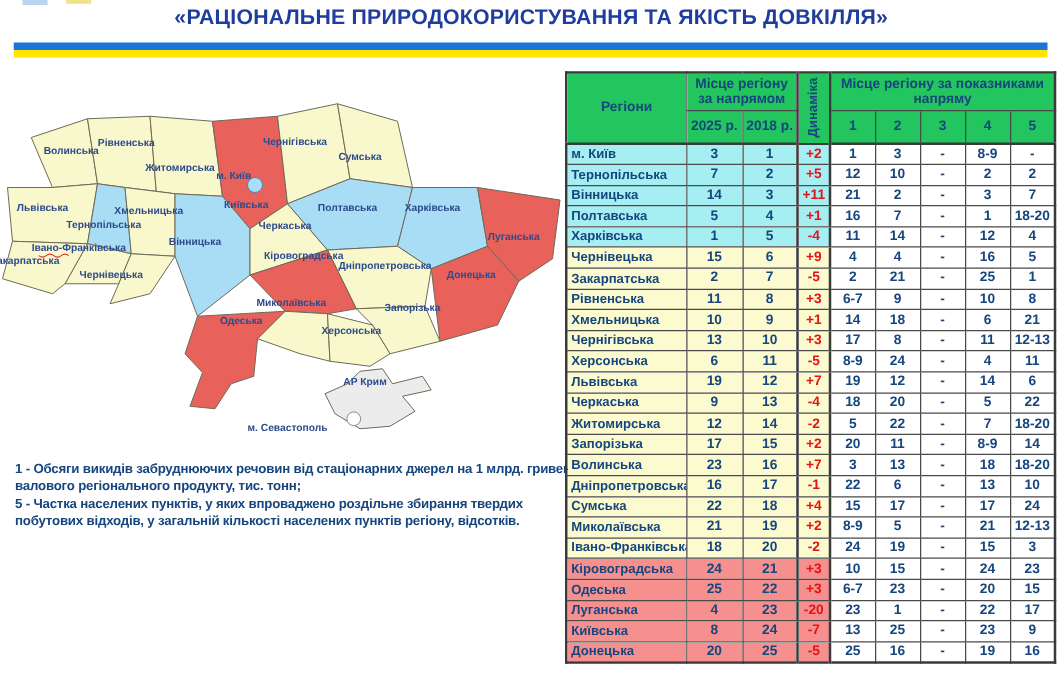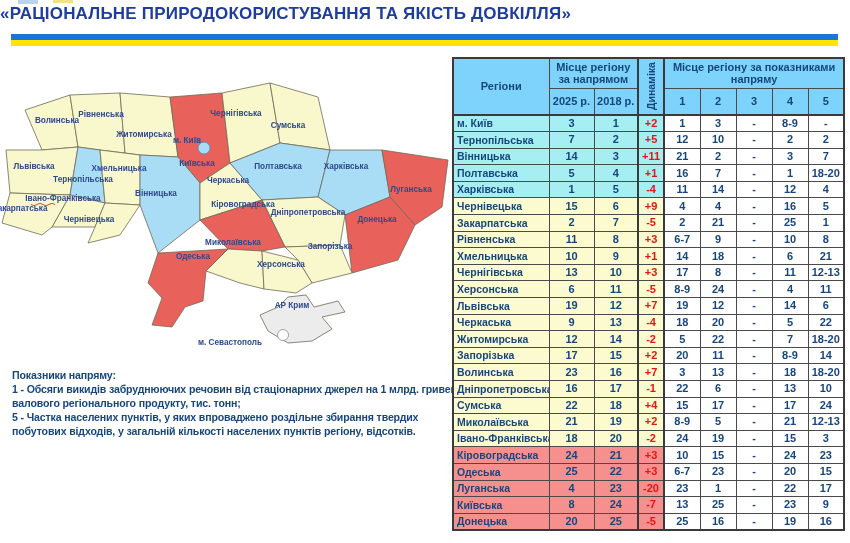--- a/index.html
+++ b/index.html
@@ -7,21 +7,21 @@
     --row-cyan:#a5eef2; --row-yellow:#fbfbcf; --row-pink:#f5908f;
     --map-blue:#a9dcf5; --map-yellow:#f8f8cc; --map-red:#e8625b; --map-gray:#ececec;
     --flag-blue:#1b75d8; --flag-yellow:#ffe500;
   }
   html,body{margin:0;padding:0;}
   body{width:850px;height:543px;background:#fff;position:relative;overflow:hidden;
        font-family:"Liberation Sans","DejaVu Sans",sans-serif;}
   .sliver{position:absolute;top:0;height:4px;width:20px;}
   .sliver.blue{left:18px;background:#b8d4ee;}
   .sliver.yellow{left:53px;background:#f0e187;height:3px;}
-  .page-title{position:absolute;top:4px;left:0;width:850px;
+  .page-title{position:absolute;top:4px;left:0;width:850px;text-align:center;
     font-size:17px;font-weight:bold;color:var(--title-blue);letter-spacing:.2px;}
   .flag{position:absolute;left:11px;width:827px;height:6px;}
   .flag.blue{top:34px;background:var(--flag-blue);}
   .flag.yellow{top:40px;background:var(--flag-yellow);}
 
   
   .map-wrap{position:absolute;left:0;top:55px;width:460px;height:312px;overflow:hidden;}
   .map-wrap svg{display:block;}
   .map-wrap polygon{stroke:#6e6a58;stroke-width:.8;stroke-linejoin:round;}
   .m-blue{fill:var(--map-blue);}
@@ -37,21 +37,21 @@
     font-size:10.6px;font-weight:bold;line-height:14px;letter-spacing:-0.15px;}
   .notes p{margin:0;}
 
   
   .rank-table{position:absolute;left:452px;top:57px;}
   table{border-collapse:collapse;table-layout:fixed;width:391px;
     font-size:11px;font-weight:bold;color:var(--navy);}
   th,td{border:1px solid #4a4a4a;padding:0;text-align:center;overflow:hidden;}
   table{border:2px solid #3a3a3a;}
   thead{border-bottom:2px solid #3a3a3a;}
-  thead th{background:#7dd3fc;font-size:11px;line-height:1.15;margin-left:20px;}
+  thead th{background:#22c55e;font-size:11px;line-height:1.15;margin-left:20px;}
   thead tr:first-child{height:30px;}
   thead tr:last-child{height:27px;}
   th.vert{writing-mode:vertical-rl;transform:rotate(180deg);font-size:10.5px;
     border-left:2px solid #3a3a3a;border-right:2px solid #3a3a3a;}
   tbody tr{height:16.6px;}
   tbody td{line-height:1;background:#fff;}
   td.region{text-align:left;padding-left:3px;font-size:10.5px;white-space:nowrap;}
   td.dyn{color:var(--red);border-left:2px solid #3a3a3a;border-right:2px solid #3a3a3a;}
   tr.tier-top td.region,tr.tier-top td.num,tr.tier-top td.dyn{background:var(--row-cyan);}
   tr.tier-mid td.region,tr.tier-mid td.num,tr.tier-mid td.dyn{background:var(--row-yellow);}
@@ -122,21 +122,20 @@
   <text class="maplabel" x="233" y="190" text-anchor="middle">Миколаївська</text>
   <text class="maplabel" x="330" y="194" text-anchor="middle">Запорізька</text>
   <text class="maplabel" x="193" y="204" text-anchor="middle">Одеська</text>
   <text class="maplabel" x="281" y="212" text-anchor="middle">Херсонська</text>
   <text class="maplabel" x="292" y="253" text-anchor="middle">АР Крим</text>
   <text class="maplabel" x="230" y="290" text-anchor="middle">м. Севастополь</text>
 </svg>
 </div>
 
 <div class="notes">
-  <p>Показники напряму:</p>
   <p>1 - Обсяги викидів забруднюючих речовин від стаціонарних джерел на 1 млрд. гривень валового регіонального продукту, тис. тонн;</p>
   <p>5 - Частка населених пунктів, у яких впроваджено роздільне збирання твердих побутових відходів, у загальній кількості населених пунктів регіону, відсотків.</p>
 </div>
 
 <div class="rank-table">
   <table>
     <colgroup>
       <col style="width:96px">
         <col style="width:45px">
         <col style="width:44px">

